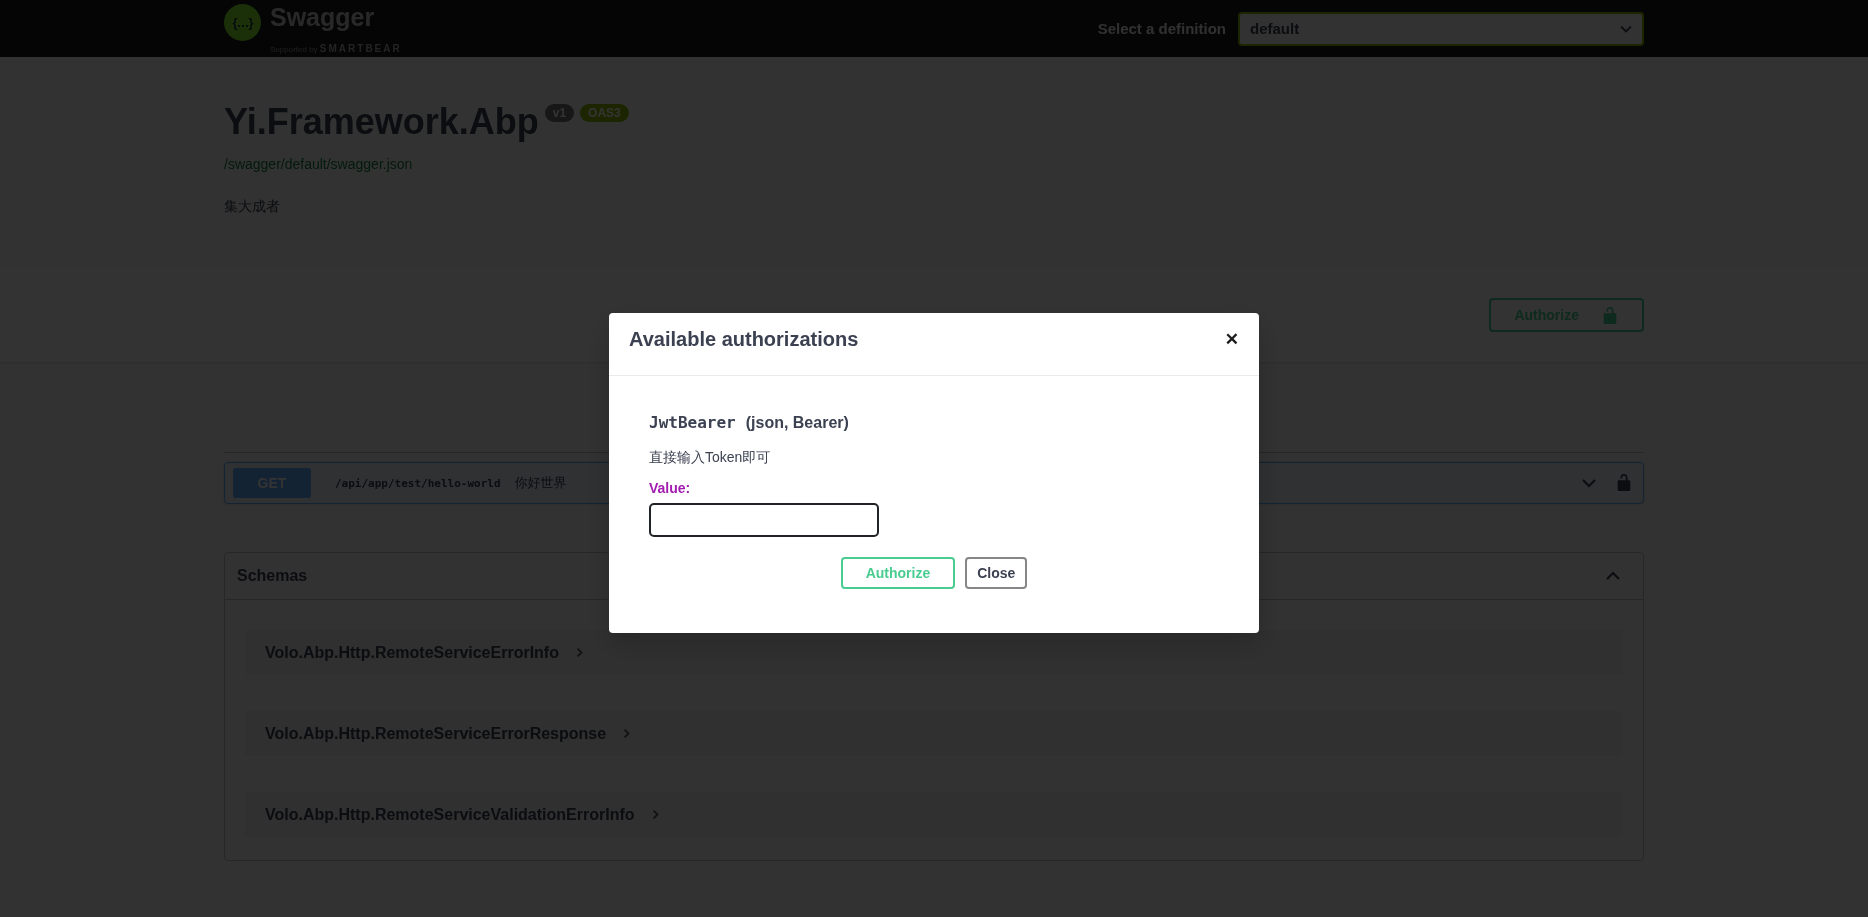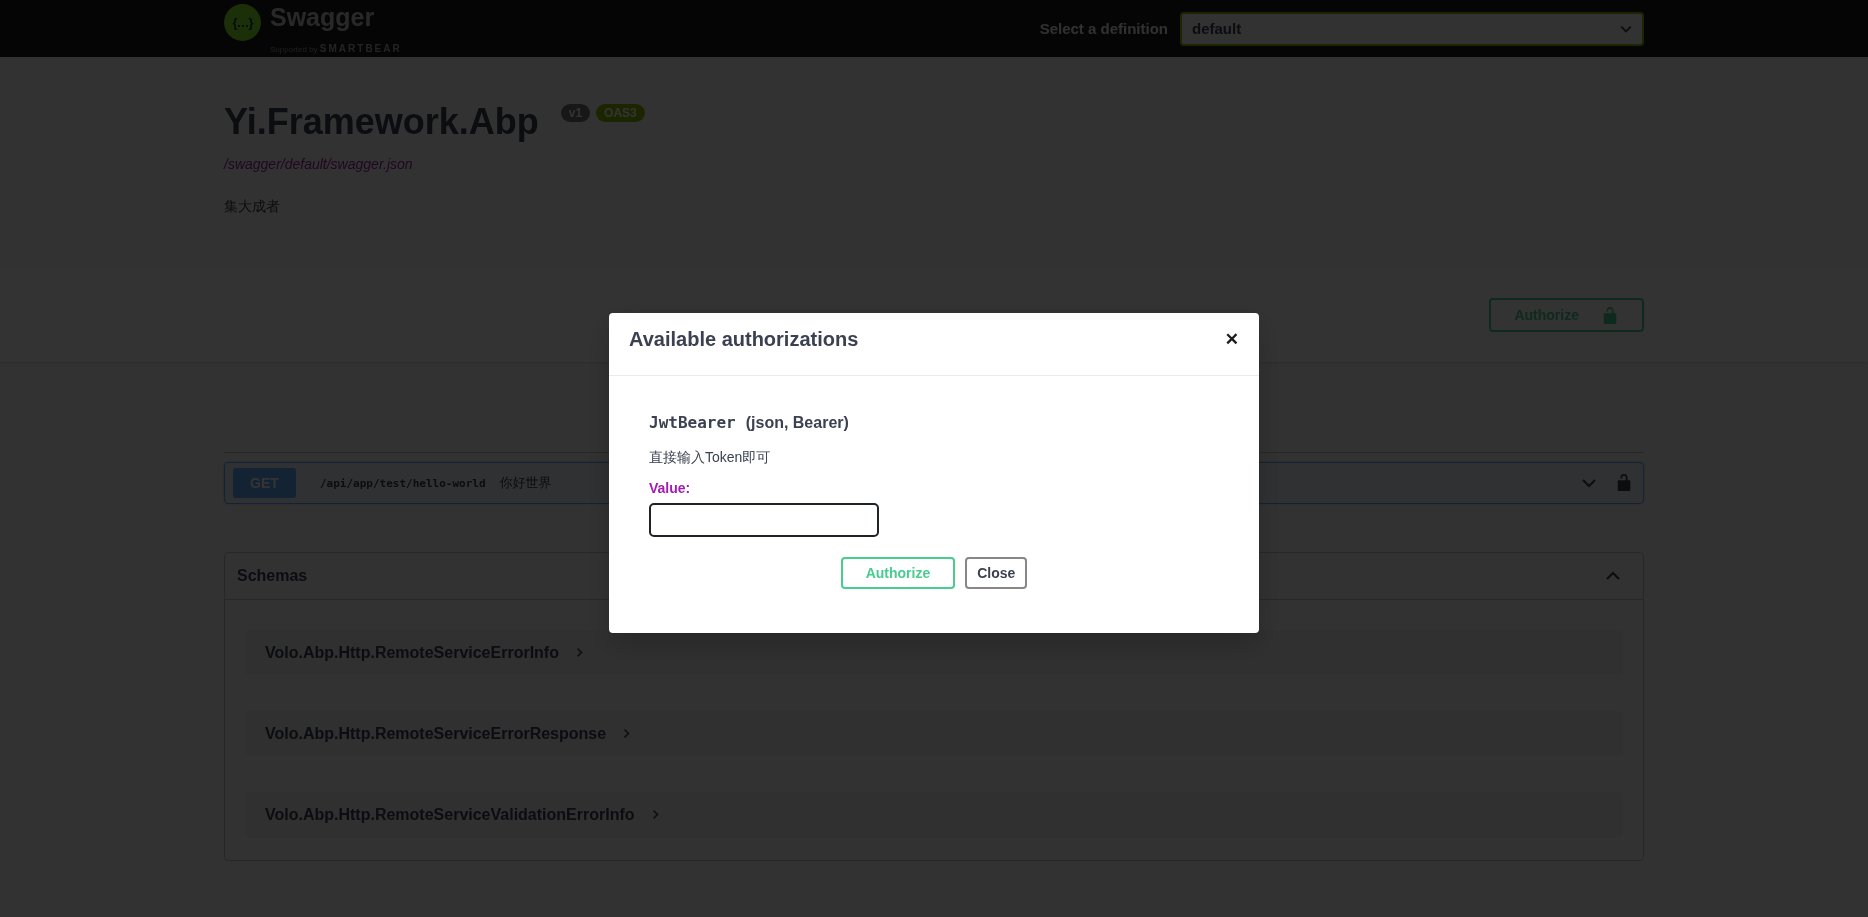--- a/index.html
+++ b/index.html
@@ -24,36 +24,36 @@
   }
   .logo-texts { display: flex; flex-direction: column; }
   .logo-word { color: #c9c9c9; font-size: 25px; font-weight: 700; line-height: 27px; }
   .logo-sub { color: #9b9b9b; font-size: 8px; margin-top: 12px; }
   .logo-sub b { font-size: 10px; letter-spacing: 2px; color: #b0b0b0; }
   .definition { display: flex; align-items: center; gap: 12px; }
   .def-label { color: #f0f0f0; font-weight: 700; font-size: 15px; }
   .select-wrap { position: relative; }
   .select-wrap select {
     appearance: none; -webkit-appearance: none;
-    width: 464px; height: 34px;
+    width: 406px; height: 34px;
     background: #f7f7f7; border: 2px solid #89bf04; border-radius: 4px;
     font-family: "Liberation Sans", sans-serif;
     font-size: 15px; font-weight: 700; color: #3b4151; padding: 0 30px 0 10px;
   }
   .select-wrap .sel-chev { position: absolute; right: 10px; top: 9px; pointer-events: none; color: #3b4151; }
 
   
   .info-section { padding: 47px 0 0; }
-  .title-row { display: flex; align-items: flex-start; gap: 22px; }
+  .title-row { display: flex; align-items: flex-start; gap: 6px; }
   .page-title { font-size: 36px; font-weight: 700; color: #3b4151; line-height: 1; }
   .badges { display: flex; gap: 6px; margin-top: 0px; }
   .badge { color: #fff; font-size: 12px; font-weight: 700; padding: 3px 8px; border-radius: 57px; line-height: 1; }
   .badge-version { background: #737373; }
   .badge-oas { background: #89bf04; }
-  .spec-link { display: inline-block; margin-top: 16px; font-size: 14px; color: #a21caf; text-decoration: none; font-style: italic; }
+  .spec-link { display: inline-block; margin-top: 16px; font-size: 14px; color: #15803d; text-decoration: none; }
   .api-desc { margin-top: 25px; font-size: 14px; color: #3b4151; }
 
   
   .scheme-container { margin-top: 52px; background: #fff; box-shadow: 0 1px 2px 0 rgba(0,0,0,.15); padding: 30px 0; }
   .auth-wrapper { display: flex; justify-content: flex-end; }
   .btn { cursor: pointer; background: transparent; border-radius: 4px; font-family: "Liberation Sans", sans-serif; font-weight: 700; font-size: 14px; }
   .btn-authorize-page {
     display: flex; align-items: center; gap: 22px;
     border: 2px solid #49cc90; color: #49cc90; padding: 6px 23px; background: transparent;
   }
@@ -68,21 +68,21 @@
   .opblock-tag .tag-title { font-size: 24px; font-weight: 700; color: #3b4151; }
   .chev { color: #3b4151; }
   .opblock {
     margin-top: 9px; height: 42px;
     border: 1px solid #61affe; background: rgba(97,175,254,.1);
     border-radius: 4px; box-shadow: 0 0 3px rgba(0,0,0,.19);
     display: flex; align-items: center; padding: 0 10px 0 8px; cursor: pointer;
   }
   .method-badge {
     background: #61affe; color: #fff; font-weight: 700; font-size: 14px;
-    width: 63px; text-align: center; padding: 7px 0; border-radius: 3px;
+    width: 78px; text-align: center; padding: 7px 0; border-radius: 3px;
     font-family: "Liberation Sans", sans-serif;
   }
   .op-path { margin-left: 24px; font-family: "DejaVu Sans Mono", "Liberation Mono", monospace; font-size: 11px; font-weight: 700; color: #3b4151; }
   .op-desc { margin-left: 14px; font-size: 13px; color: #3b4151; }
   .op-spacer { flex: 1; }
   .op-icons { display: flex; align-items: center; gap: 16px; }
   .lock-btn { background: none; border: none; color: #3b4151; padding: 0; cursor: pointer; }
 
   
   .models-section { margin-top: 48px; border: 1px solid rgba(59,65,81,.3); border-radius: 4px; }

